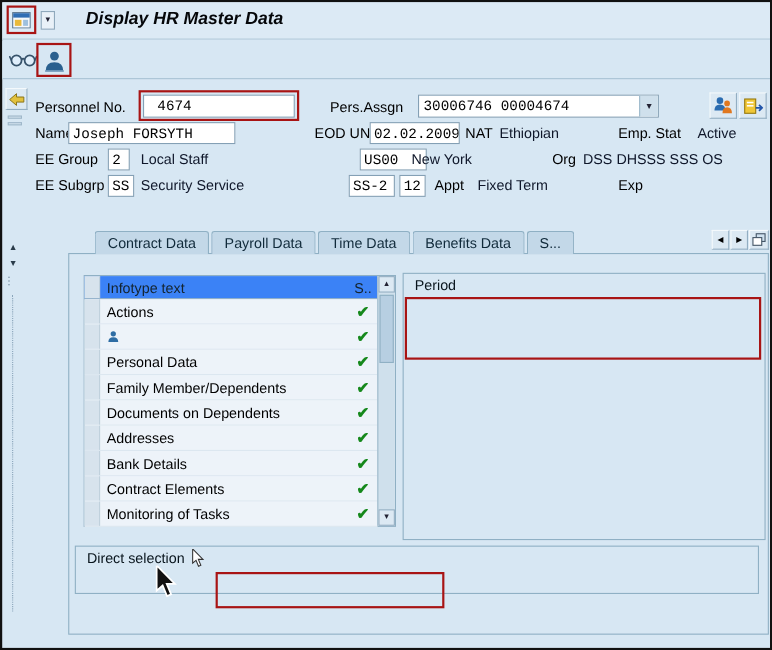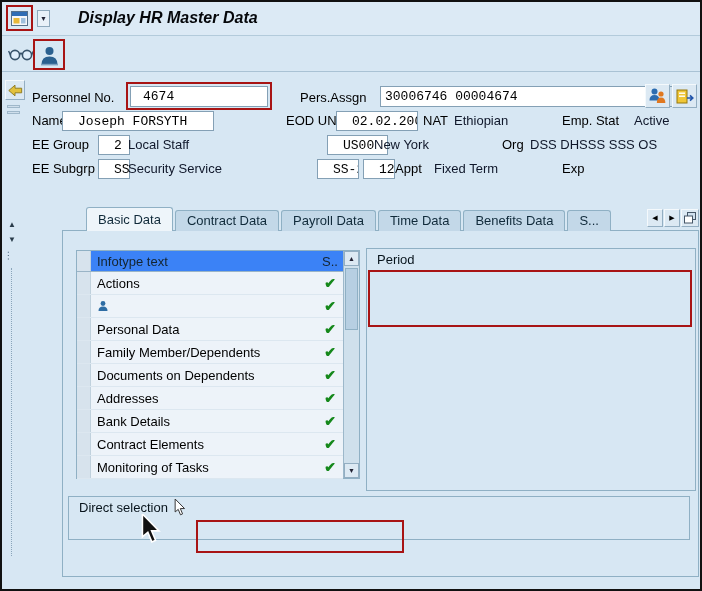--- a/index.html
+++ b/index.html
@@ -17,21 +17,21 @@
   .icon-btn { position:absolute; display:flex; align-items:center; justify-content:center; }
   .mini-btn { position:absolute; display:flex; align-items:center; justify-content:center;
               background:#e9f1f8; border:1px solid #8fa9bc; font-size:7px; color:#223; }
   .btn3d { position:absolute; background:#dce9f3; border:1px solid;
            border-color:#f4f9fc #93aec2 #93aec2 #f4f9fc;
            display:flex; align-items:center; justify-content:center; }
   .lbl { position:absolute; font-size:13px; color:#000; white-space:nowrap; }
   .val { position:absolute; font-size:13px; color:#0f172a; white-space:nowrap; }
   .field { position:absolute; background:#fff; border:1px solid #84a0b5;
            font-family:"Liberation Mono","DejaVu Sans Mono",monospace; font-size:13px;
-           padding:0 15px; white-space:nowrap; overflow:hidden;
+           padding:0 3px; white-space:nowrap; overflow:hidden;
            display:flex; align-items:center; }
   .combo { position:absolute; background:#fff; border:1px solid #84a0b5;
            display:flex; align-items:center; }
   .combo .cval { flex:1; font-family:"Liberation Mono","DejaVu Sans Mono",monospace;
                  font-size:13px; padding-left:4px; white-space:nowrap; overflow:hidden; }
   .combo .carrow { width:17px; align-self:stretch; background:#cfe0ec;
                    border-left:1px solid #9db8ca; font-size:8px; color:#223;
                    display:flex; align-items:center; justify-content:center; }
   .annot { position:absolute; border:2px solid #a81414; z-index:50; pointer-events:none; }
   .tabsrow { position:absolute; left:84px; top:205px; height:24px; display:flex;
@@ -129,21 +129,21 @@
   <div class="abs" style="left:5px;top:109px;width:13px;height:3px;background:#cfdfec;border:1px solid #9fb8ca"></div>
   <div class="abs" style="left:6px;top:218px;font-size:8px;color:#2a3c4a">▲</div>
   <div class="abs" style="left:6px;top:233px;font-size:8px;color:#2a3c4a">▼</div>
   <div class="grip" style="left:1px;top:248px">···</div>
   <div class="splitdots"></div>
 
   <div class="lbl" style="left:30px;top:88px">Personnel No.</div>
   <div class="annot" style="left:124px;top:80px;width:146px;height:28px"></div>
   <div class="field" style="left:128px;top:84px;width:138px;height:21px;padding-left:12px">4674</div>
   <div class="lbl" style="left:298px;top:88px">Pers.Assgn</div>
-  <div class="combo" style="left:378px;top:84px;width:307px;height:21px">
+  <div class="combo" style="left:378px;top:84px;width:219px;height:21px">
     <div class="cval">30006746 00004674</div>
     <div class="carrow">▼</div>
   </div>
   <div class="btn3d" style="left:643px;top:82px;width:25px;height:24px">
     <svg width="19" height="18" viewBox="0 0 19 18">
       <circle cx="6.5" cy="4.5" r="3" fill="#2b6cb0"></circle>
       <path d="M1.5,13.5 Q1.5,8 6.5,8 Q11.5,8 11.5,13.5 Z" fill="#2b6cb0"></path>
       <circle cx="13" cy="7" r="2.6" fill="#e07820"></circle>
       <path d="M8.8,16 Q8.8,10.4 13,10.4 Q17.4,10.4 17.4,16 Z" fill="#e07820"></path>
     </svg>
@@ -177,21 +177,20 @@
   <div class="lbl" style="left:30px;top:159px">EE Subgrp</div>
   <div class="field" style="left:96px;top:157px;width:24px;height:20px">SS</div>
   <div class="val" style="left:126px;top:159px">Security Service</div>
   <div class="field" style="left:315px;top:157px;width:42px;height:20px">SS-2</div>
   <div class="field" style="left:361px;top:157px;width:24px;height:20px">12</div>
   <div class="lbl" style="left:393px;top:159px">Appt</div>
   <div class="val" style="left:432px;top:159px">Fixed Term</div>
   <div class="lbl" style="left:560px;top:159px">Exp</div>
 
   <div class="tabsrow">
-    <div class="tab active">Basic Data</div>
     <div class="tab">Contract Data</div>
     <div class="tab">Payroll Data</div>
     <div class="tab">Time Data</div>
     <div class="tab">Benefits Data</div>
     <div class="tab">S...</div>
   </div>
   <div class="btn3d" style="left:645px;top:207px;width:16px;height:18px;font-size:7px">◀</div>
   <div class="btn3d" style="left:662px;top:207px;width:16px;height:18px;font-size:7px">▶</div>
   <div class="btn3d" style="left:679px;top:207px;width:18px;height:18px">
     <svg width="14" height="14" viewBox="0 0 14 14">

